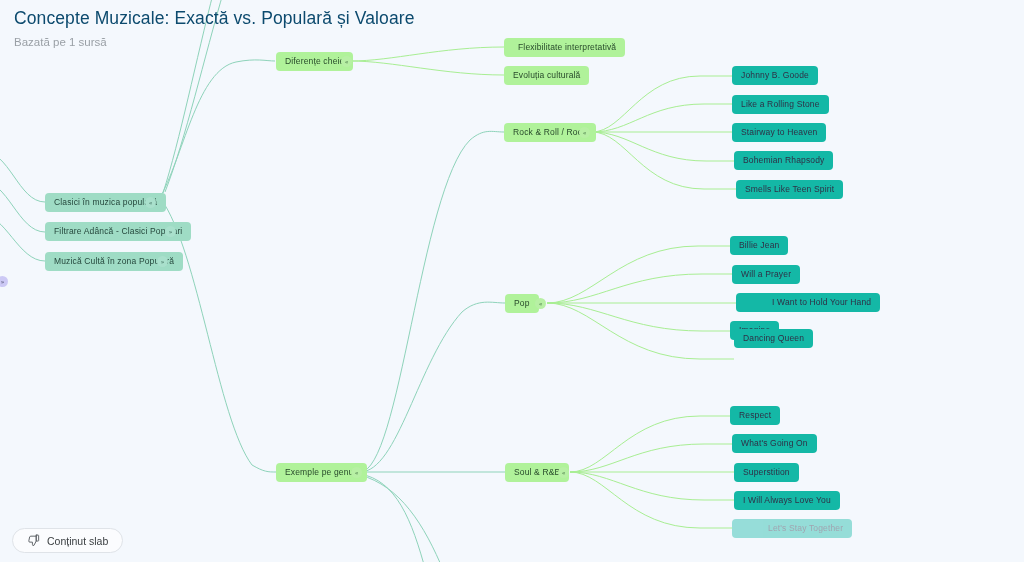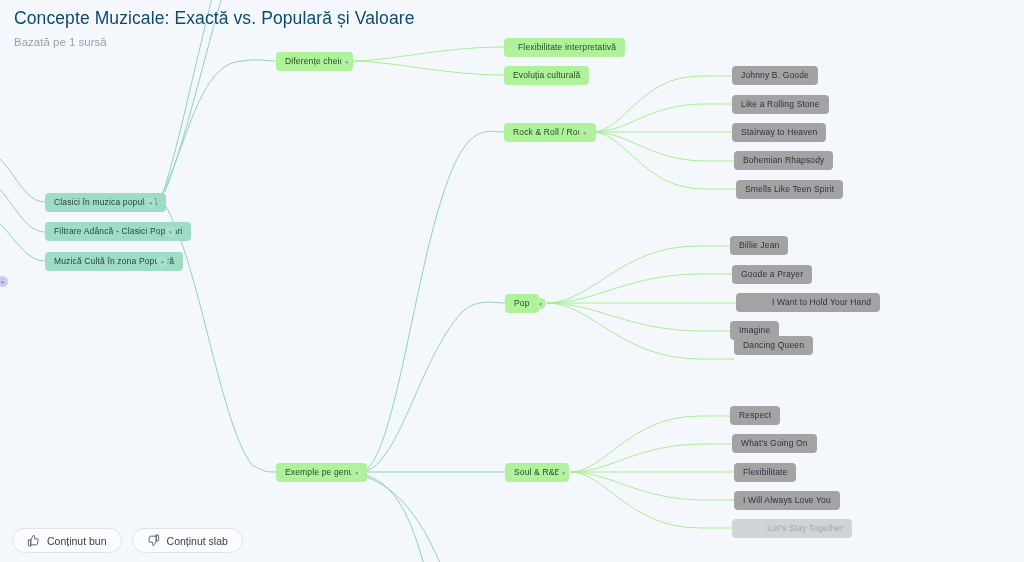--- a/index.html
+++ b/index.html
@@ -61,21 +61,21 @@
     padding: 0 9px;
     border-radius: 4px;
     font-size: 8.5px;
     line-height: 1;
     white-space: nowrap;
     box-sizing: border-box;
     letter-spacing: .15px;
   }
   .node.teal   { background: #9fdcc5; color: #25473c; }
   .node.green  { background: #b0f29a; color: #27492a; }
-  .node.purple { background: #a3a3a3; color: #2f3046; }
+  .node.purple { background: #14b8a6; color: #2f3046; }
   .node.faded  { opacity: .42; padding-left: 36px; }
 
   
   .toggle {
     position: absolute;
     z-index: 4;
     width: 11px;
     height: 11px;
     border-radius: 50%;
     display: flex;
@@ -240,64 +240,54 @@
 
   <div class="node green" style="left:505px; top:294px;">
     <span>Pop</span>
   </div>
   <div class="toggle green" style="left:535px; top:298px;">«</div>
 
   <div class="node purple" style="left:730px; top:236px;">
     <span>Billie Jean</span>
   </div>
   <div class="node purple" style="left:732px; top:265px;">
-    <span>Goode a Prayer</span>
+    <span>Will a Prayer</span>
   </div>
   <div class="node purple" style="left:736px; top:293px;padding-left:36px;">
     <span>I Want to Hold Your Hand</span>
   </div>
   <div class="node purple" style="left:730px; top:321px;">
     <span>Imagine</span>
   </div>
-  <div class="node purple" style="left:734px; top:336px;">
+  <div class="node purple" style="left:734px; top:329px;">
     <span>Dancing Queen</span>
   </div>
 
   <div class="node green" style="left:505px; top:463px;">
     <span>Soul &amp; R&amp;B</span>
   </div>
   <div class="toggle green" style="left:558px; top:467px;">«</div>
 
   <div class="node purple" style="left:730px; top:406px;">
     <span>Respect</span>
   </div>
   <div class="node purple" style="left:732px; top:434px;">
     <span>What's Going On</span>
   </div>
   <div class="node purple" style="left:734px; top:463px;">
-    <span>Flexibilitate</span>
+    <span>Superstition</span>
   </div>
   <div class="node purple" style="left:734px; top:491px;">
     <span>I Will Always Love You</span>
   </div>
   <div class="node purple faded" style="left:732px; top:519px;">
     <span>Let's Stay Together</span>
   </div>
 
   <div id="footer">
-    <div class="fb-btn">
-      <span>
-        <svg width="13" height="13" viewBox="0 0 24 24" fill="none" stroke="#5f6368" stroke-width="1.8" stroke-linecap="round" stroke-linejoin="round">
-          <path d="M7 22V11"></path>
-          <path d="M7 11l4.2-8a2 2 0 0 1 2.8 1.8V9h4.6a2 2 0 0 1 2 2.4l-1.5 7.2A2.4 2.4 0 0 1 16.7 20H7"></path>
-          <rect x="2.5" y="11" width="4.5" height="11" rx="1"></rect>
-        </svg>
-      </span>
-      <span>Conținut bun</span>
-    </div>
     <div class="fb-btn">
       <span>
         <svg width="13" height="13" viewBox="0 0 24 24" fill="none" stroke="#5f6368" stroke-width="1.8" stroke-linecap="round" stroke-linejoin="round">
           <path d="M17 2v11"></path>
           <path d="M17 13l-4.2 8a2 2 0 0 1-2.8-1.8V15H5.4a2 2 0 0 1-2-2.4l1.5-7.2A2.4 2.4 0 0 1 7.3 4H17"></path>
           <rect x="17" y="2" width="4.5" height="11" rx="1"></rect>
         </svg>
       </span>
       <span>Conținut slab</span>
     </div>

